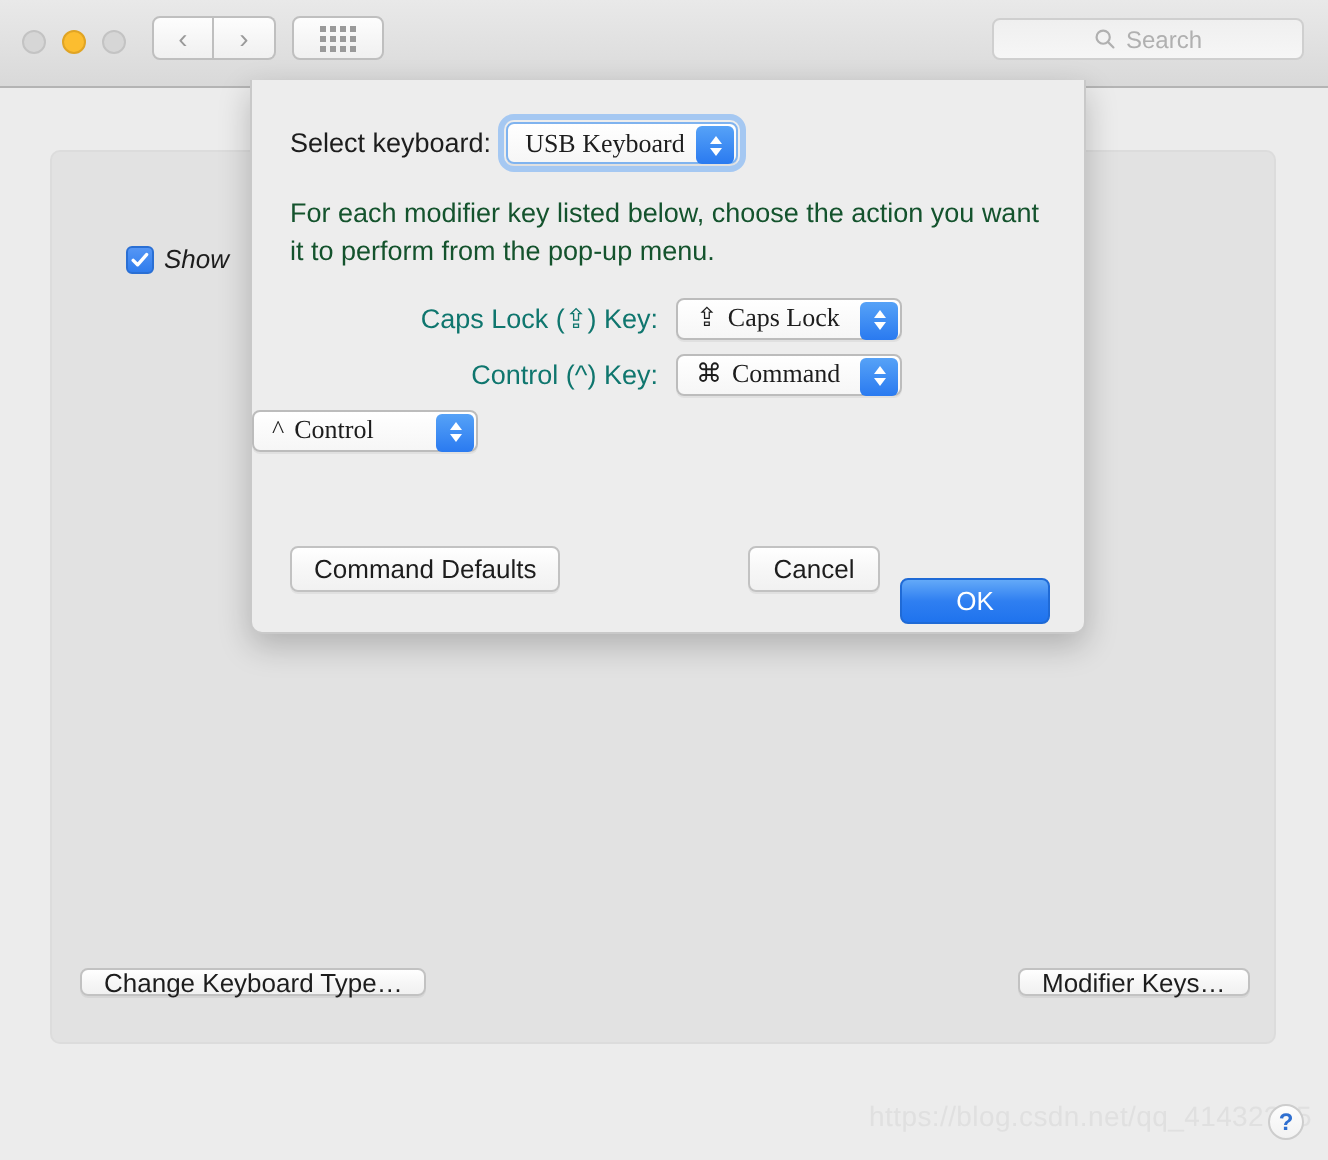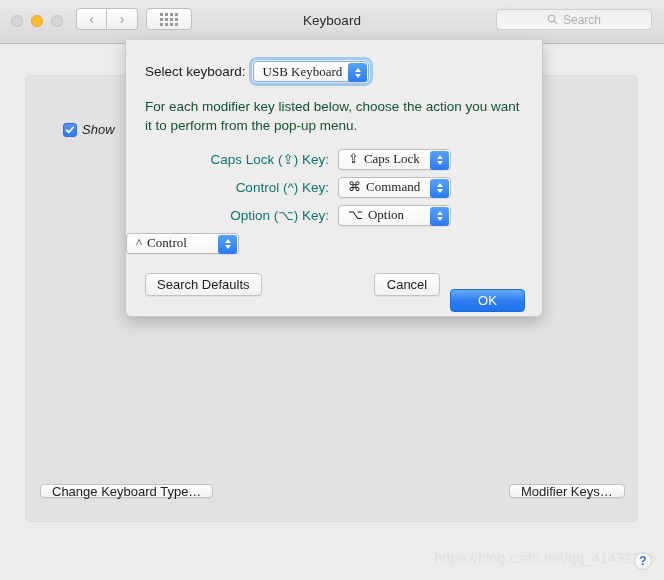--- a/index.html
+++ b/index.html
@@ -250,21 +250,20 @@
         <i></i>
         <i></i>
         <i></i>
       <i></i>
         <i></i>
         <i></i>
         <i></i>
     </span>
   </div>
 
-  <div class="wintitle">Keyboard</div>
 
   <div class="searchfield">
     <svg class="sicon" viewBox="0 0 12 12">
       <circle cx="5" cy="5" r="3.6" fill="none" stroke="#b0b0b0" stroke-width="1.2"></circle>
       <line x1="7.7" y1="7.7" x2="10.6" y2="10.6" stroke="#b0b0b0" stroke-width="1.2" stroke-linecap="round"></line>
     </svg>
     <span class="splaceholder">Search</span>
   </div>
 </div>
 
@@ -321,44 +320,33 @@
       <span class="popup">
         <span class="glyph">⌘</span>
         <span>Command</span>
         <span class="arrows">
             <i class="up"></i>
             <i class="down"></i>
           </span>
       </span>
     </div>
 
-    <div class="mod-row">
-      <span class="mlabel">Option (⌥) Key:</span>
-      <span class="popup">
-        <span class="glyph">⌥</span>
-        <span>Option</span>
-        <span class="arrows">
-            <i class="up"></i>
-            <i class="down"></i>
-          </span>
-      </span>
-    </div>
 
     <div class="mod-row">
       <span class="popup">
         <span class="glyph">^</span>
         <span>Control</span>
         <span class="arrows">
             <i class="up"></i>
             <i class="down"></i>
           </span>
       </span>
     </div>
 
   </div>
 
   <div class="sheet-buttons">
-    <button class="btn btn-restore">Search Defaults</button>
+    <button class="btn btn-restore">Command Defaults</button>
     <button class="btn btn-cancel">Cancel</button>
     <button class="btn-ok">OK</button>
   </div>
 
 </div>
 
 </body></html>

